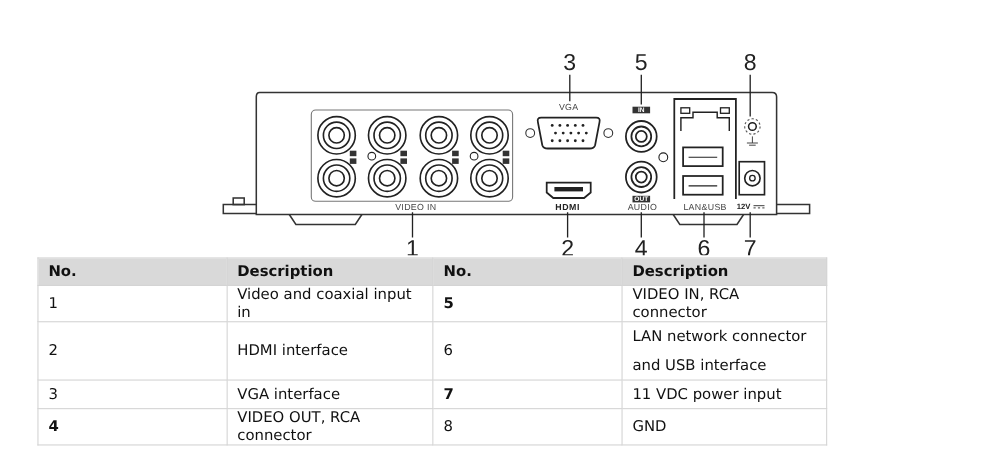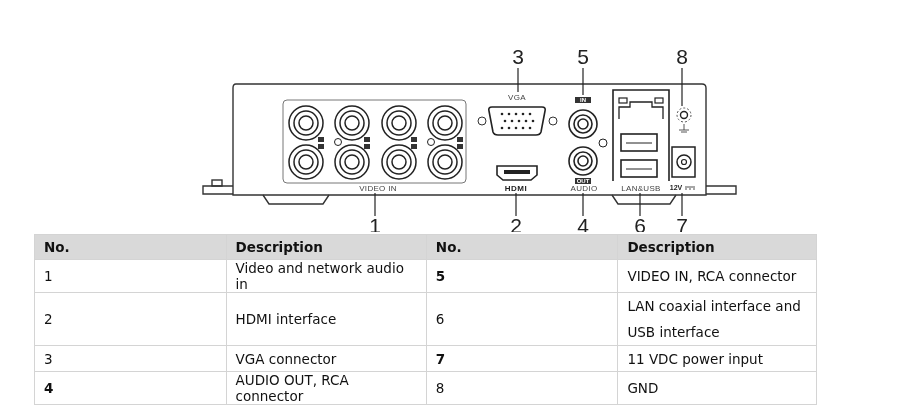--- a/index.html
+++ b/index.html
@@ -3,21 +3,21 @@
 <meta charset="utf-8">
 <style>
   html, body { margin:0; padding:0; background:#ffffff; }
   body { width:916px; height:416px; position:relative; overflow:hidden; font-family:"Liberation Sans", sans-serif; }
   #diagram { position:absolute; left:0; top:0; width:916px; height:232px; }
   #diagram text { font-family:"Liberation Sans", sans-serif; fill:#333; }
   .callout { font-size:21px; fill:#222 !important; }
   .lbl { font-size:8px; fill:#444 !important; letter-spacing:0.3px; }
   .tiny { font-size:6px; fill:#fff !important; font-weight:bold; }
   table.spec {
-    position:absolute; left:34px; top:234px; width:783px;
+    position:absolute; left:34px; top:234px; width:718px;
     border-collapse:collapse; font-family:"DejaVu Sans", sans-serif; font-size:13.5px; color:#111;
   }
   table.spec td, table.spec th {
     border:1px solid #d4d4d4; padding:0 9px; text-align:left; vertical-align:middle;
   }
   table.spec th { background:#d9d9d9; font-weight:bold; height:24px; }
   table.spec td { height:25px; }
   table.spec tr.tall td { height:50px; line-height:26px; }
   .c1 { width:194px; } .c2 { width:195px; } .c3 { width:194px; } .c4 { width:193px; }
   .bold { font-weight:bold; }
@@ -179,36 +179,36 @@
 <table class="spec">
   <tbody>
       <tr>
     <th class="c1">No.</th>
     <th class="c2">Description</th>
     <th class="c3">No.</th>
     <th class="c4">Description</th>
   </tr>
   <tr>
     <td>1</td>
-    <td>Video and network audio in</td>
+    <td>Video and coaxial input in</td>
     <td class="bold">5</td>
     <td>VIDEO IN, RCA connector</td>
   </tr>
   <tr class="tall">
     <td>2</td>
     <td>HDMI interface</td>
     <td>6</td>
-    <td>LAN coaxial interface and USB interface</td>
+    <td>LAN network connector and USB interface</td>
   </tr>
   <tr>
     <td>3</td>
-    <td>VGA connector</td>
+    <td>VGA interface</td>
     <td class="bold">7</td>
     <td>11 VDC power input</td>
   </tr>
   <tr>
     <td class="bold">4</td>
-    <td>AUDIO OUT, RCA connector</td>
+    <td>VIDEO OUT, RCA connector</td>
     <td>8</td>
     <td>GND</td>
   </tr>
 </tbody>
   </table>
 
 </body></html>

